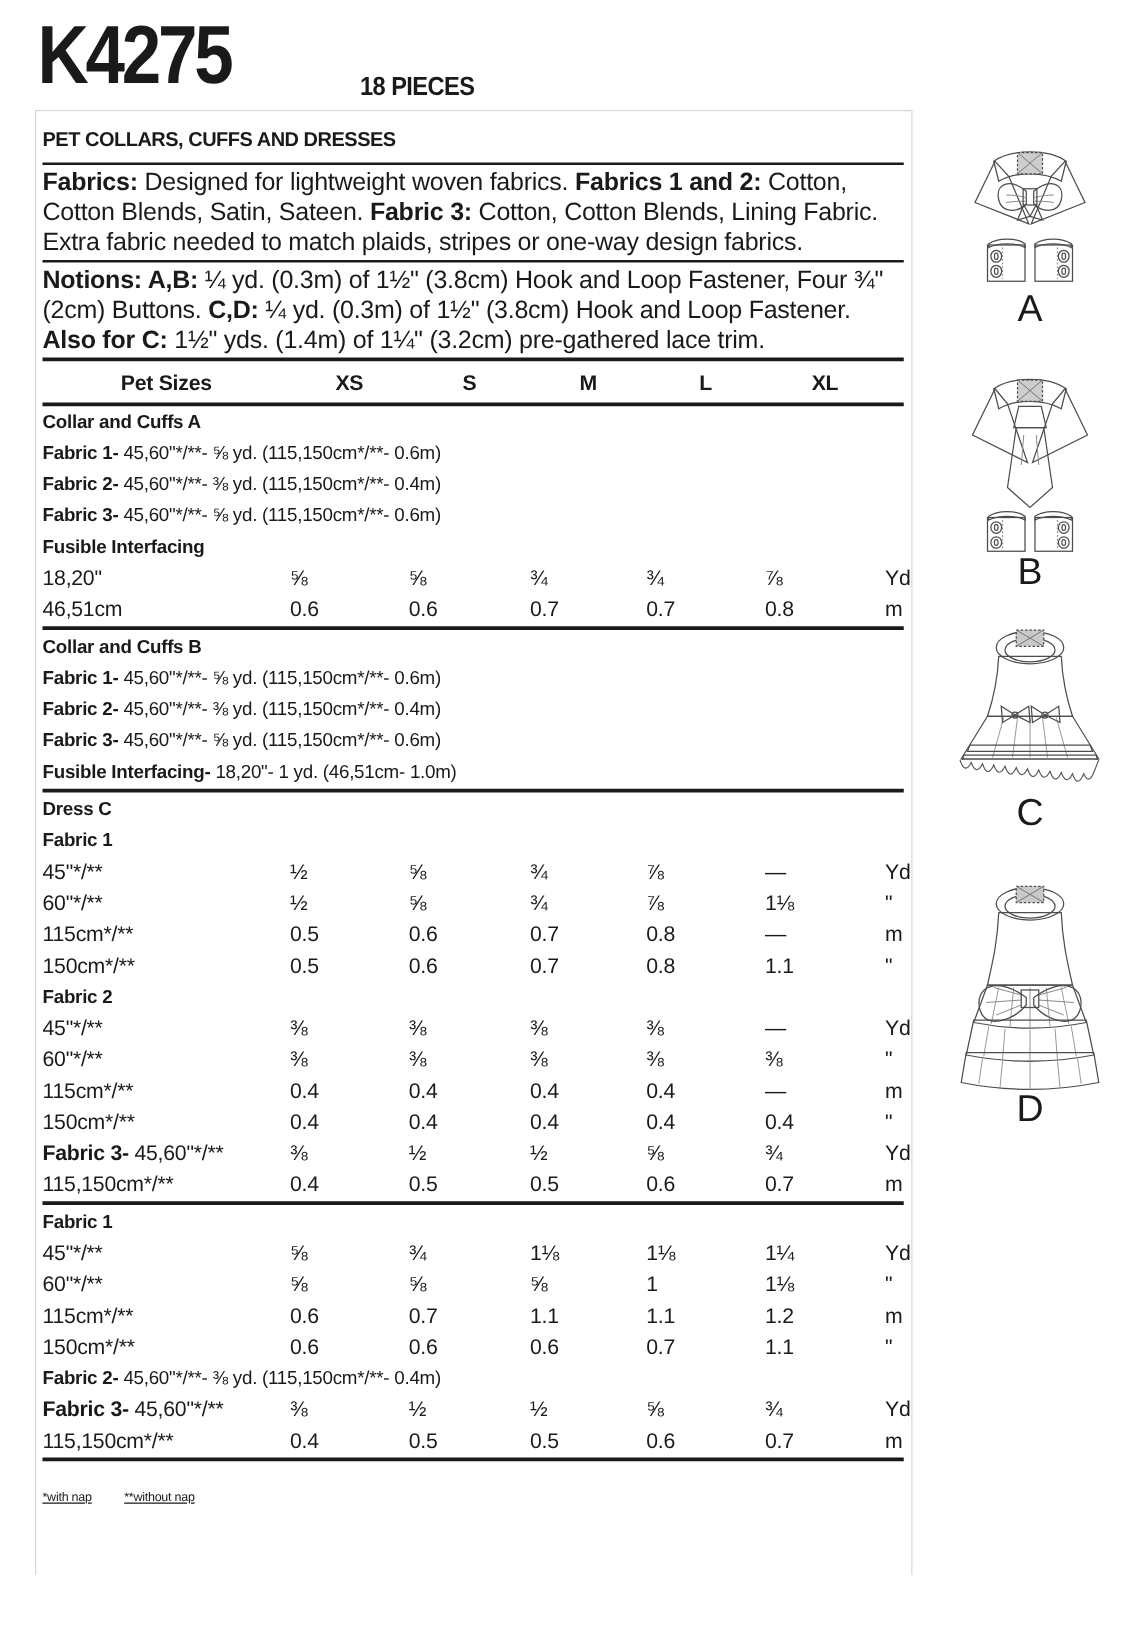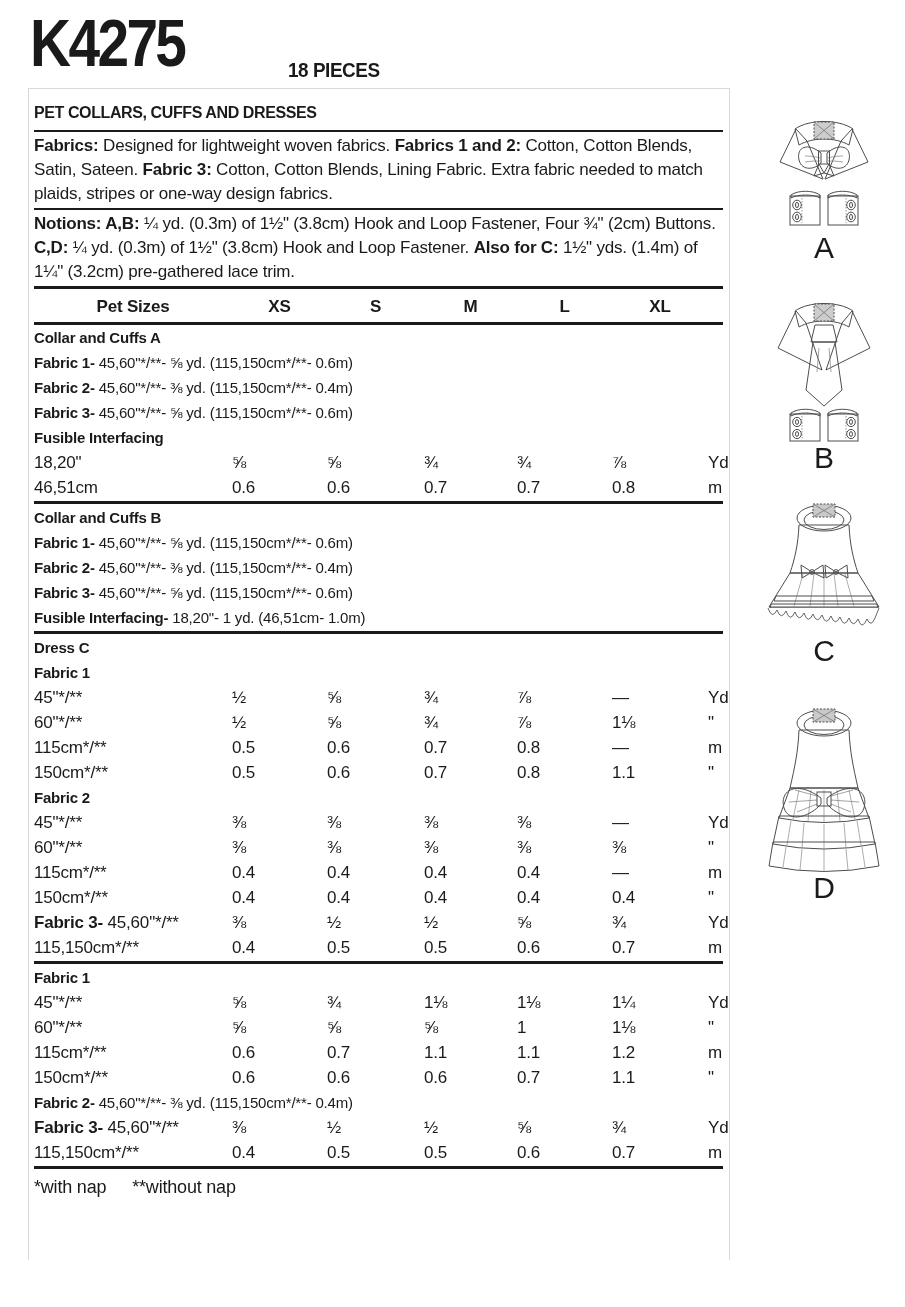--- a/index.html
+++ b/index.html
@@ -10,32 +10,32 @@
   .masthead{position:absolute;left:30px;top:10px;height:72px;}
   .pattern-number{display:inline-block;font-size:66px;font-weight:bold;letter-spacing:-3px;
         transform:scaleX(0.86);transform-origin:left bottom;line-height:66px;}
   .pieces{position:absolute;left:258px;top:48px;font-size:21px;font-weight:bold;
         letter-spacing:-0.5px;transform:scaleX(0.9);transform-origin:left top;white-space:nowrap;}
   
   .panel{position:absolute;left:28px;top:88px;width:702px;height:1190px;
         border:1px solid #d9d9d9;box-sizing:border-box;padding:0 6px 0 5px;background:#fff;}
   .panel-title{padding-top:10px;font-size:16px;font-weight:bold;line-height:27px;
         letter-spacing:-0.4px;border-bottom:2px solid #1a1a1a;padding-bottom:4px;}
-  .para{font-size:17px;line-height:24px;padding:2px 0 2px 0;border-bottom:2px solid #1a1a1a;}
+  .para{font-size:20px;line-height:24px;padding:2px 0 2px 0;border-bottom:2px solid #1a1a1a;}
   .para.thick{border-bottom:3px solid #1a1a1a;}
   .b{font-weight:bold;}
   
   .grid{display:grid;grid-template-columns:198px 95px 97px 93px 95px 96px 1fr;align-items:baseline;}
   .row{min-height:25px;line-height:25px;font-size:17px;}
   .row.header-row{padding-top:5px;border-bottom:3px solid #1a1a1a;min-height:28px;text-align:center;}
   .cell{white-space:nowrap;}
   .cell.unit{text-align:left;padding-right:12px;}
   .full-row{min-height:25px;line-height:25px;font-size:15px;white-space:nowrap;}
   .rule{border-top:3px solid #1a1a1a;margin:1px 0 1px 0;}
-  .footnote{margin-top:8px;font-size:18px;line-height:20px;}
+  .footnote{margin-top:20px;font-size:10px;line-height:20px;text-decoration:underline;}
   .footnote span{margin-right:26px;}
   
   .figure{position:absolute;text-align:center;}
   .fig-a{left:776px;top:116px;width:96px;}
   .fig-b{left:776px;top:298px;width:96px;}
   .fig-c{left:760px;top:501px;width:128px;}
   .fig-d{left:758px;top:706px;width:132px;}
   .view-label{font-size:30px;line-height:32px;color:#1a1a1a;letter-spacing:0;}
   svg{display:block;margin:0 auto;}
   .ln{stroke:#4d4d4d;stroke-width:1;fill:none;}

